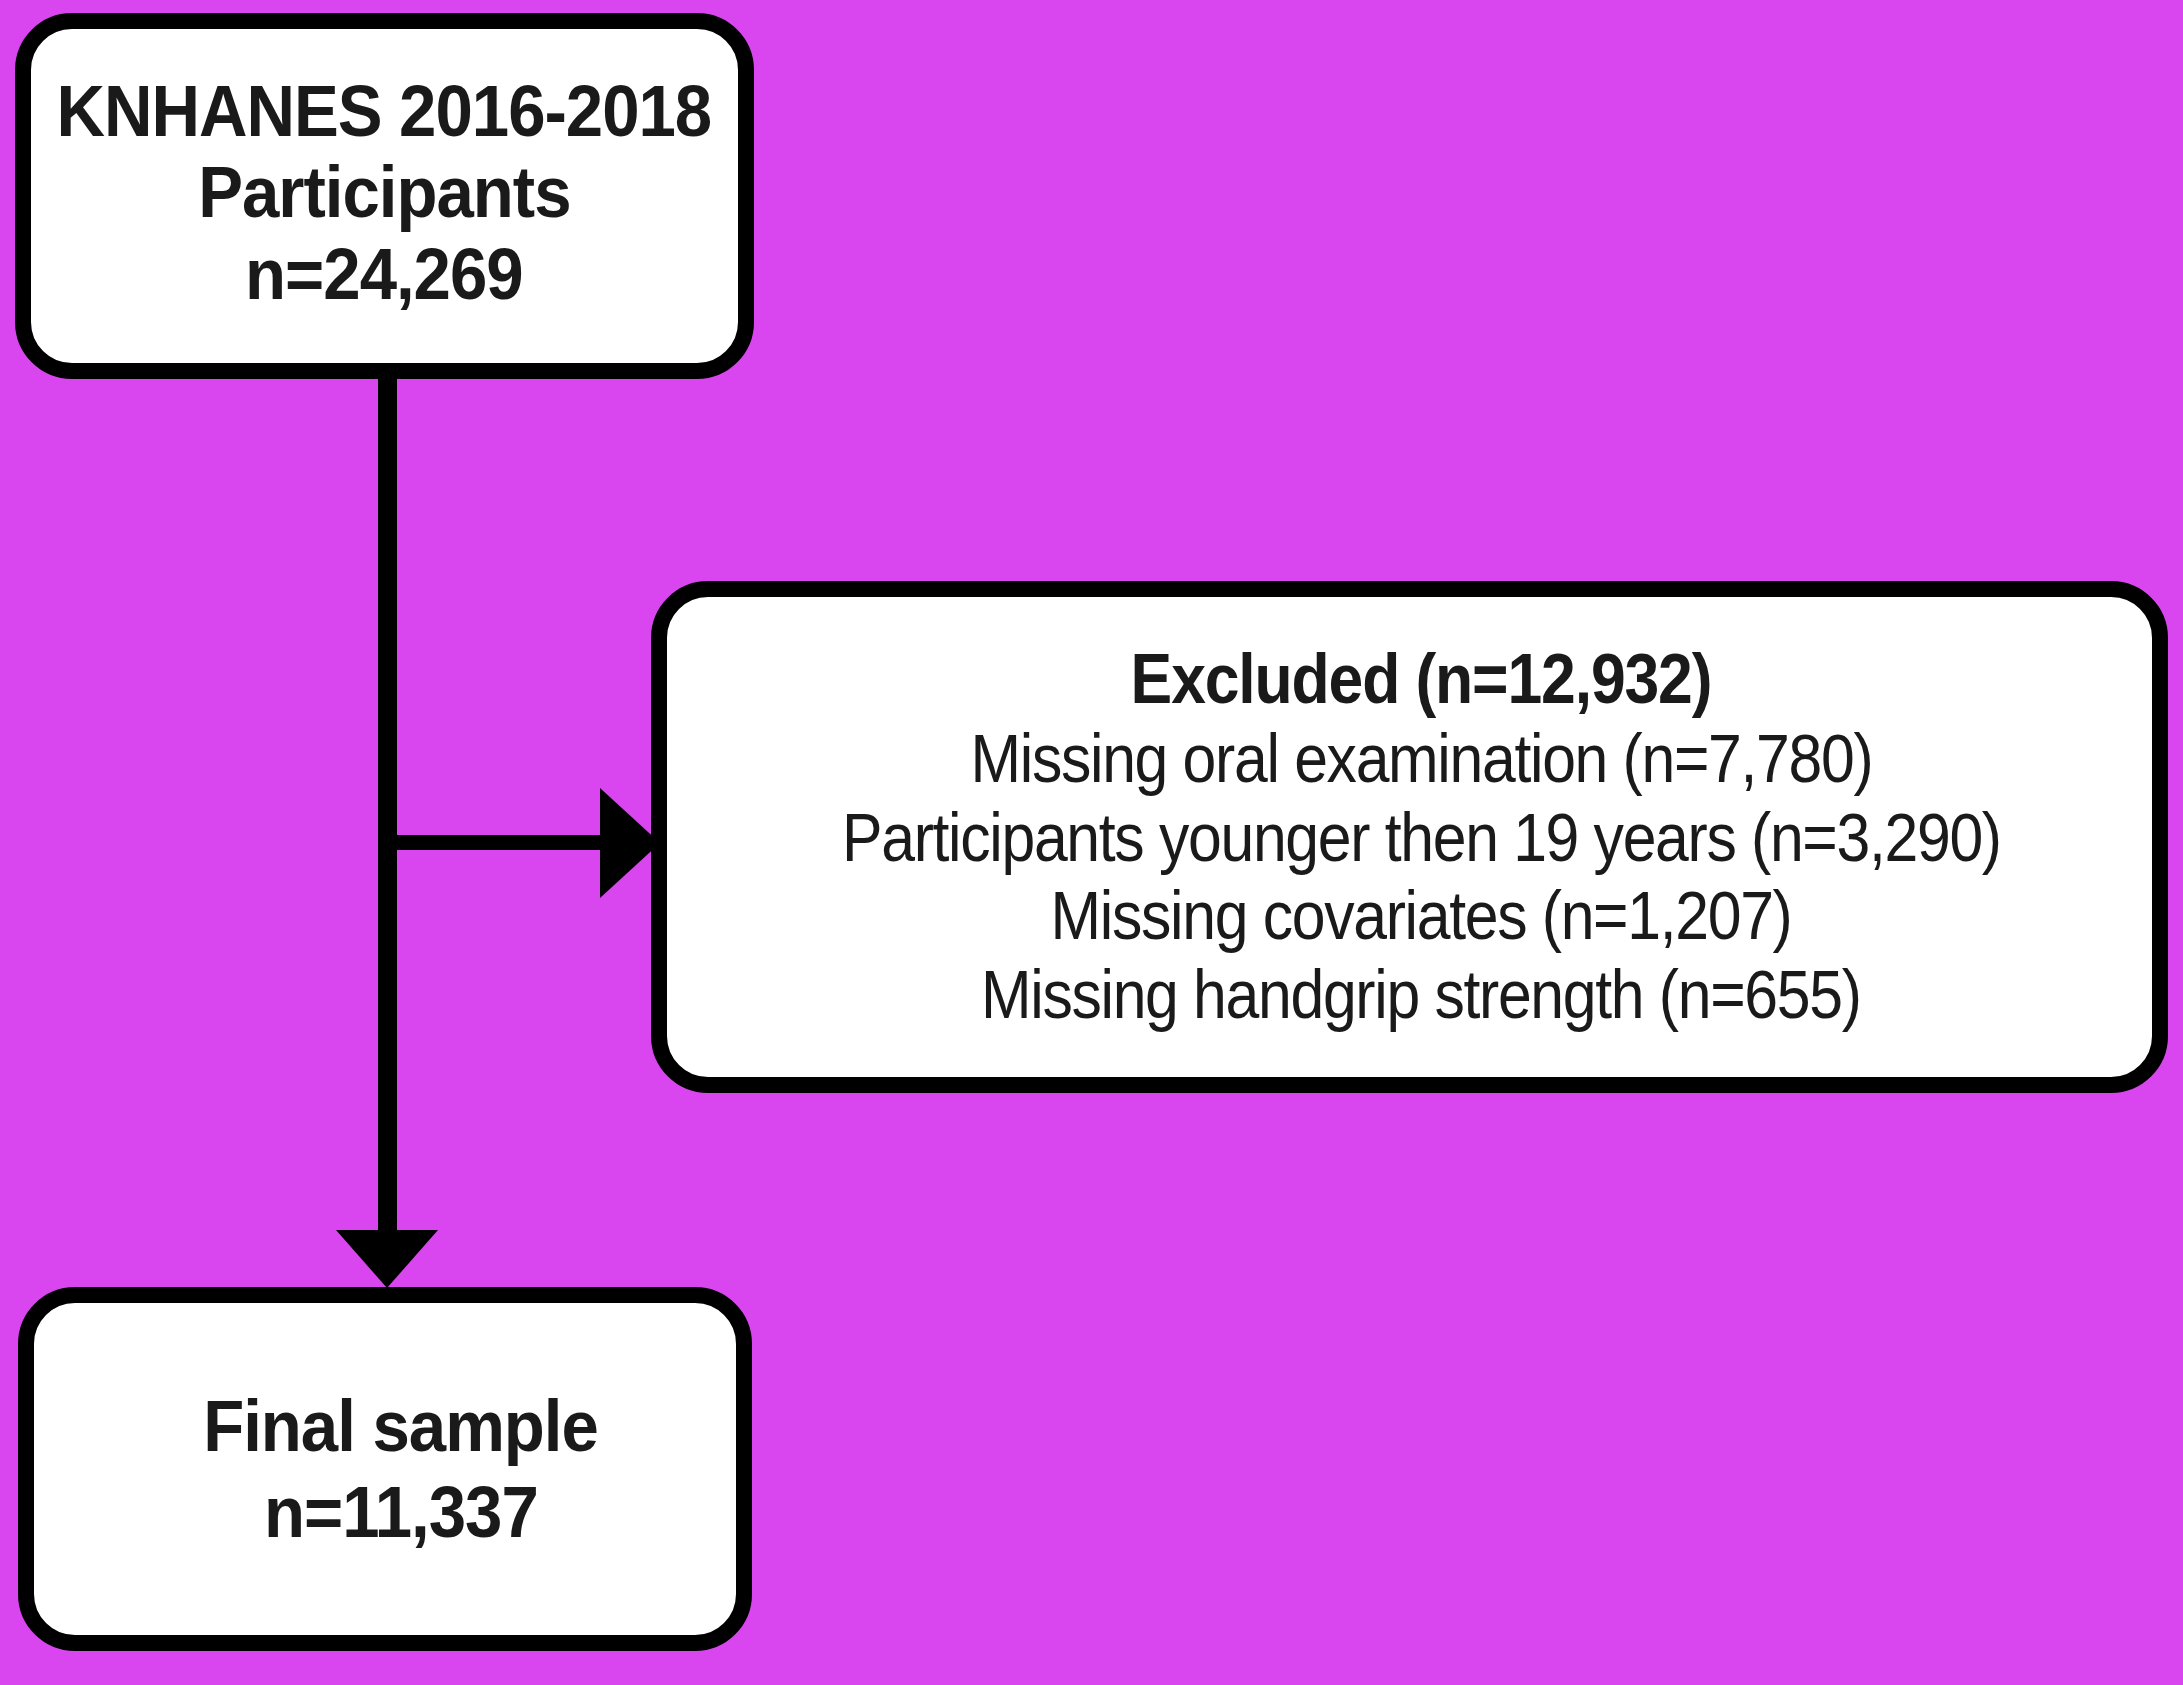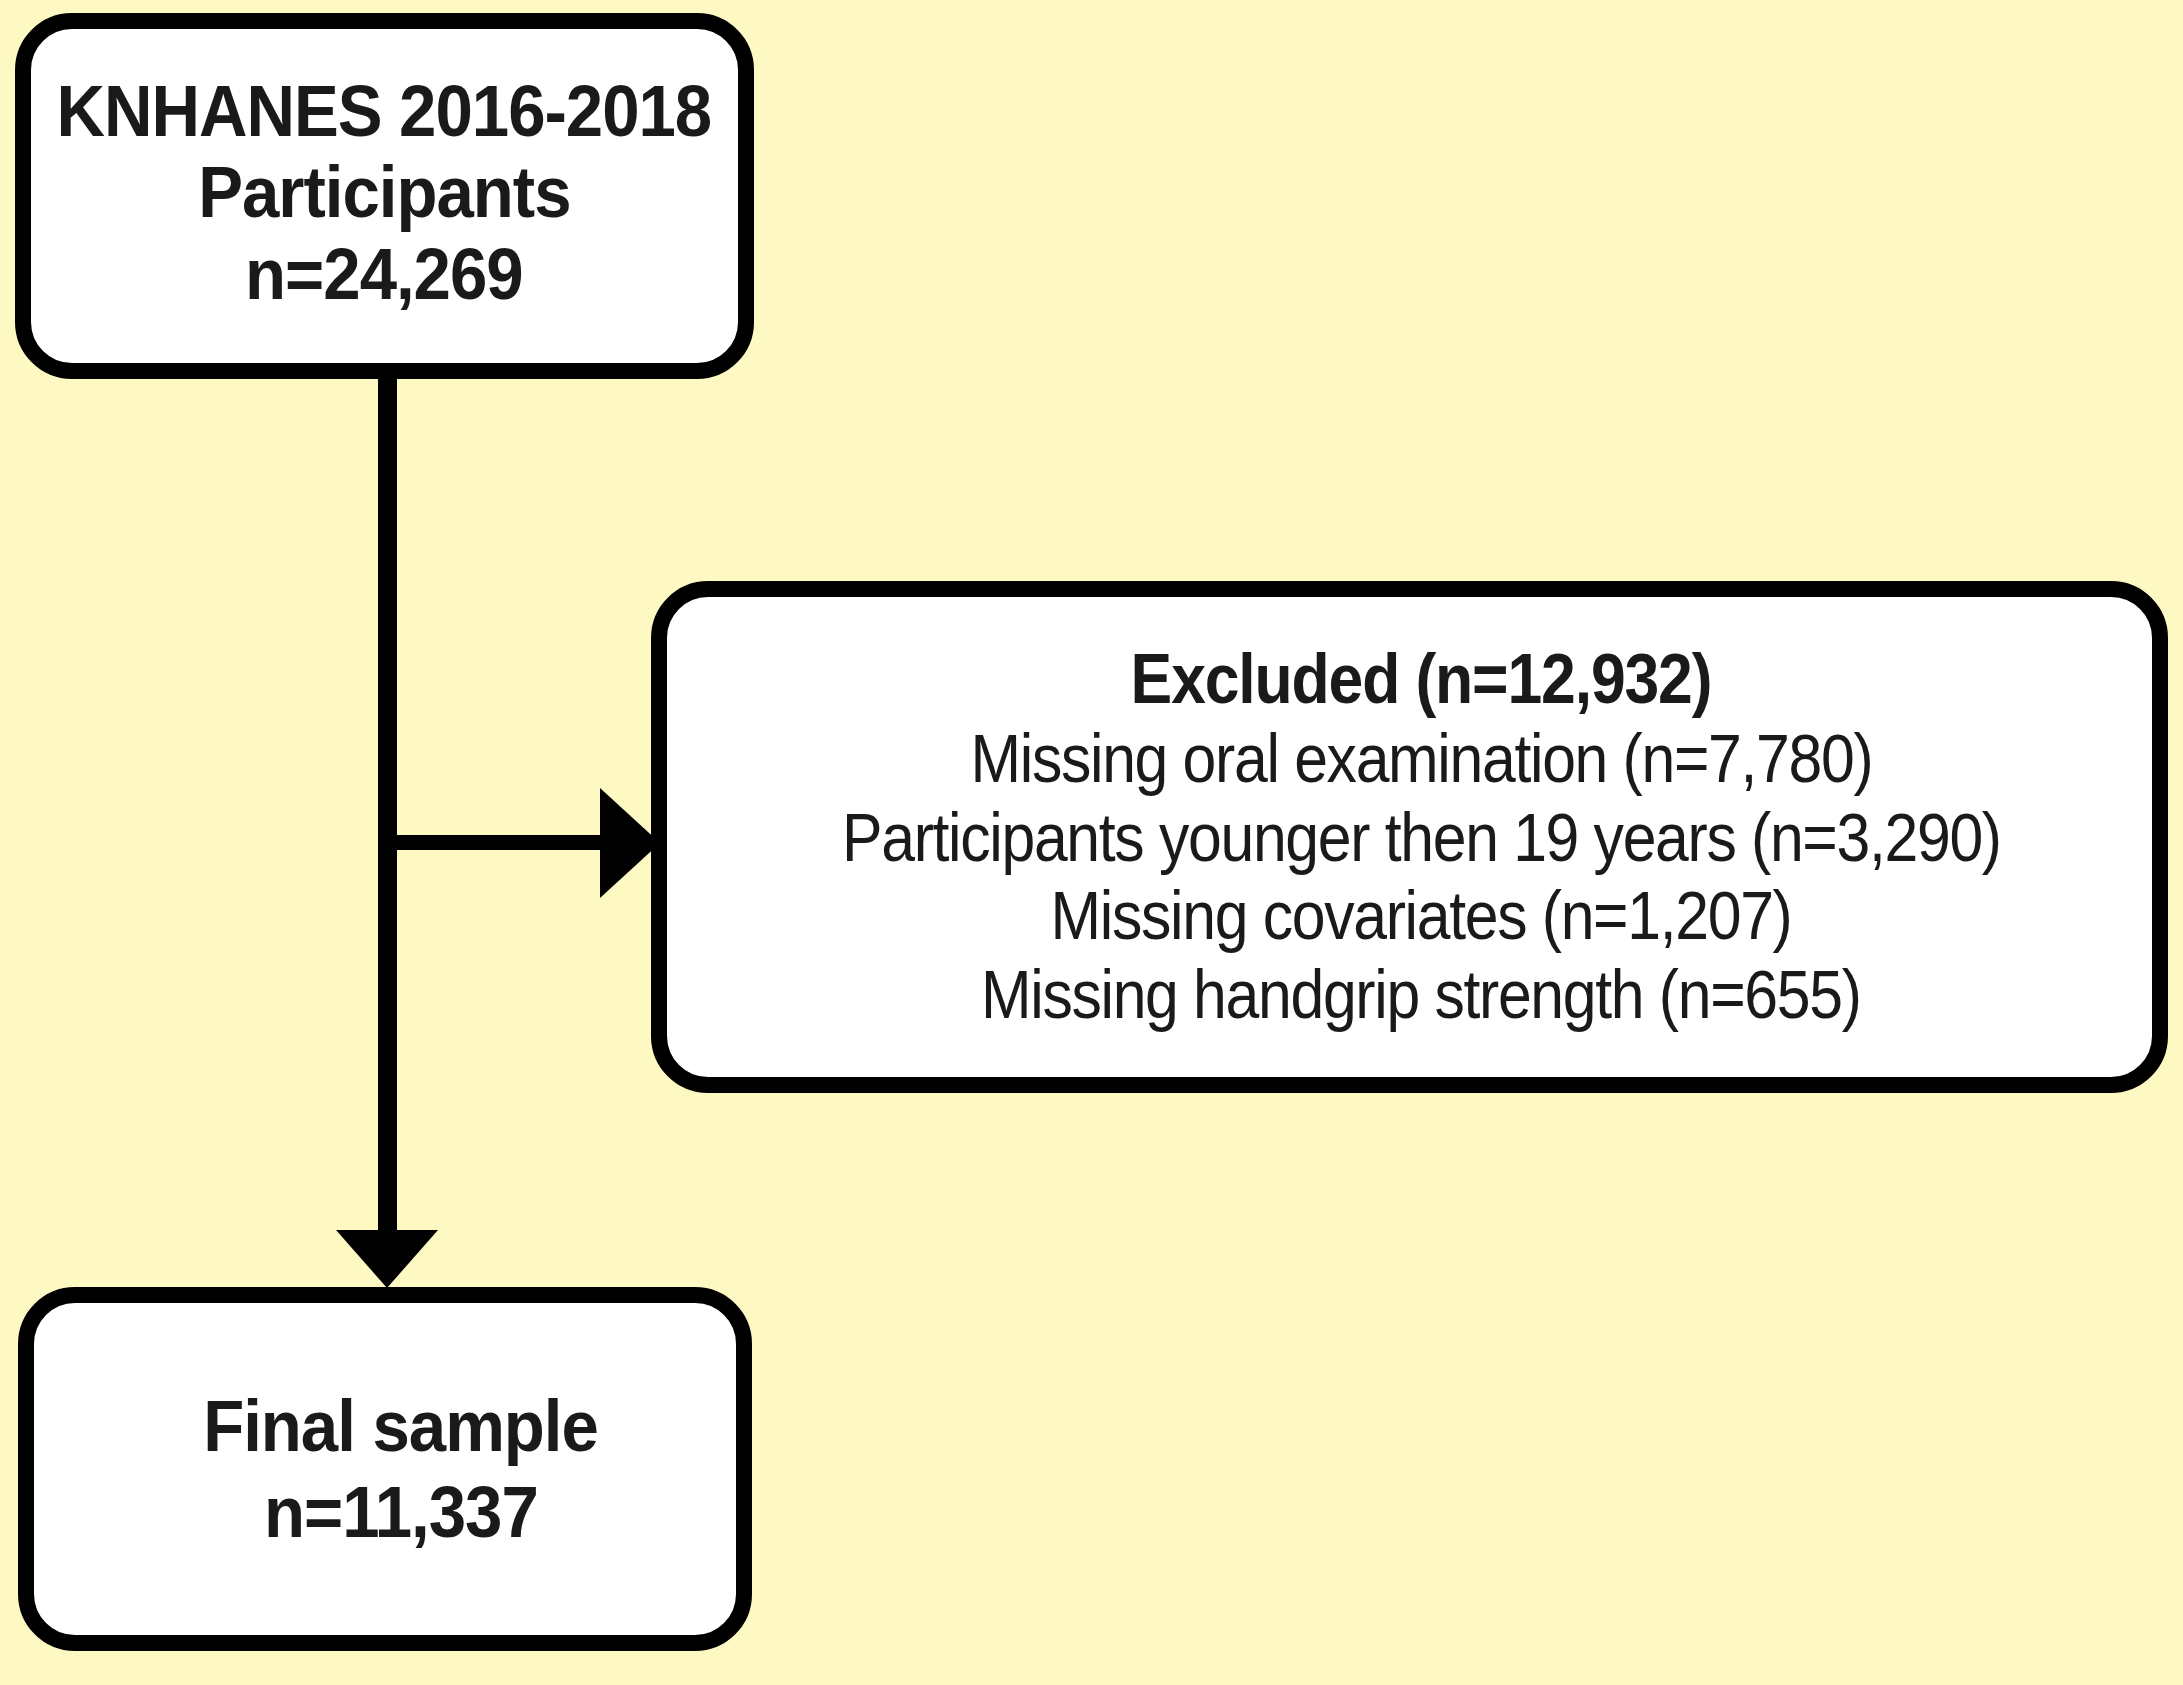--- a/index.html
+++ b/index.html
@@ -4,21 +4,21 @@
 <style>
   html, body {
     margin: 0;
     padding: 0;
     background: #ffffff;
   }
   #canvas {
     position: relative;
     width: 2183px;
     height: 1685px;
-    background: #fef9c3;
+    background: #d946ef;
     overflow: hidden;
     font-family: "Liberation Sans", "DejaVu Sans", sans-serif;
   }
 
   
   .node {
     position: absolute;
     box-sizing: border-box;
     background: #ffffff;
     border: 16px solid #000000;

